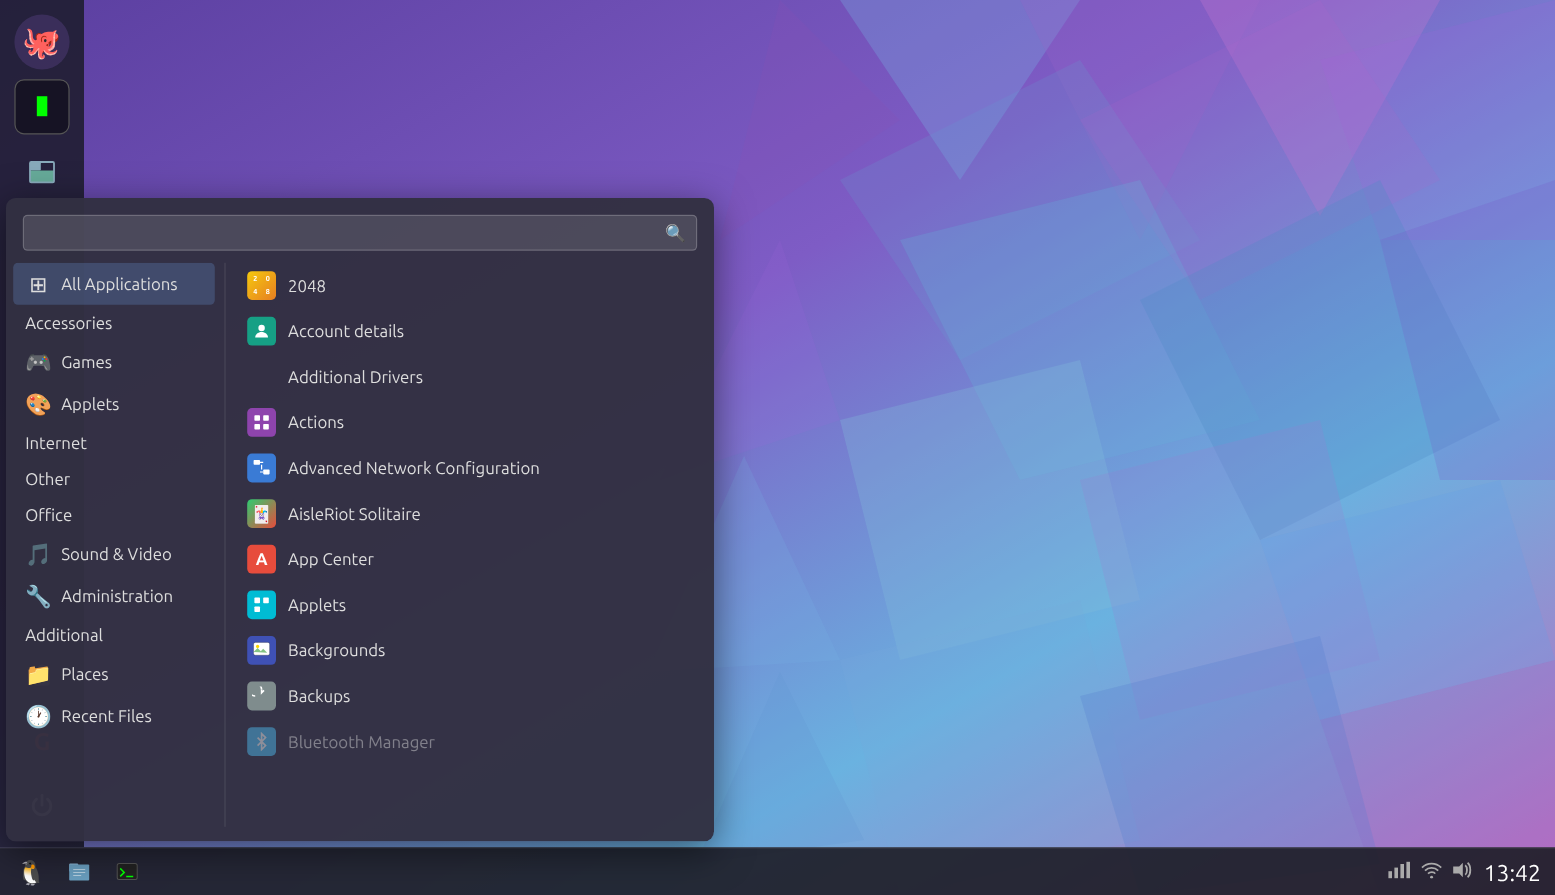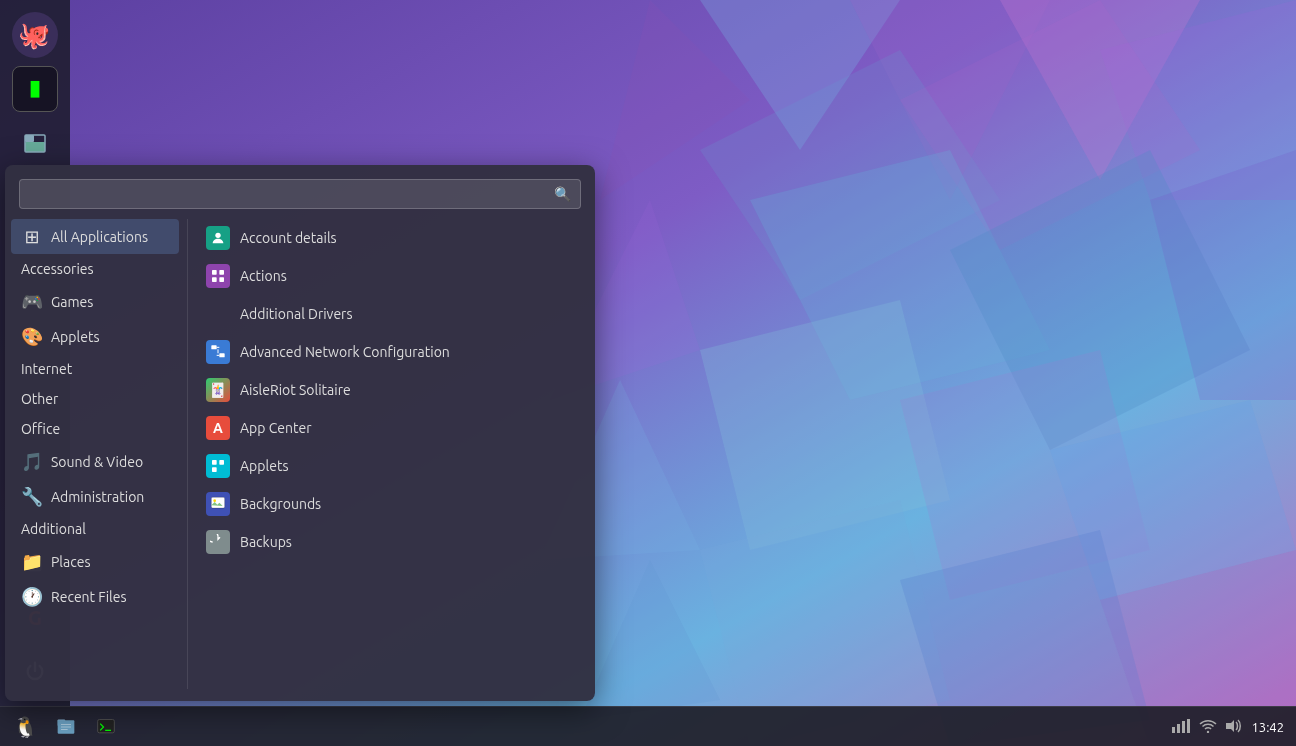--- a/index.html
+++ b/index.html
@@ -69,21 +69,21 @@
       display: flex;
       align-items: center;
       gap: 8px;
       padding: 0 12px;
       color: #ddd;
       font-size: 13px;
     }
 
     .taskbar-clock {
       color: #fff;
-      font-size: 13px;
+      font-size: 19px;
     }
 
     
     .sidebar {
       position: absolute;
       left: 0;
       top: 0;
       bottom: 40px;
       width: 70px;
       background: rgba(30, 28, 45, 0.88);
@@ -378,50 +378,59 @@
         <div class="cat-item">
           <span class="cat-icon">🕐</span>
           <span>Recent Files</span>
         </div>
       </div>
 
       <div class="col-divider"></div>
 
       <div class="apps-col">
 
+        <div class="app-item">
+          <div class="app-icon icon-yellow" style="font-size:12px; font-weight:bold; background: linear-gradient(135deg,#f6c90e,#e67e22); display:grid; grid-template-columns:1fr 1fr; gap:1px; padding:2px;">
+            <span style="font-size:6px; color:#fff; font-weight:bold; line-height:10px; text-align:center;">2</span>
+            <span style="font-size:6px; color:#fff; font-weight:bold; line-height:10px; text-align:center;">0</span>
+            <span style="font-size:6px; color:#fff; font-weight:bold; line-height:10px; text-align:center;">4</span>
+            <span style="font-size:6px; color:#fff; font-weight:bold; line-height:10px; text-align:center;">8</span>
+          </div>
+          <span>2048</span>
+        </div>
 
 
         <div class="app-item">
           <div class="app-icon icon-teal">
             <svg width="16" height="16" viewBox="0 0 24 24" fill="white">
               <circle cx="12" cy="8" r="4"></circle>
               <path d="M4 20c0-4 3.6-7 8-7s8 3 8 7" fill="white"></path>
             </svg>
           </div>
           <span>Account details</span>
+        </div>
+
+        <div class="app-item">
+          <div class="app-icon" style="background:transparent;"></div>
+          <span>Additional Drivers</span>
         </div>
 
         <div class="app-item">
           <div class="app-icon icon-purple">
             <svg width="16" height="16" viewBox="0 0 24 24" fill="white">
               <rect x="3" y="3" width="7" height="7" rx="1"></rect>
               <rect x="14" y="3" width="7" height="7" rx="1"></rect>
               <rect x="3" y="14" width="7" height="7" rx="1"></rect>
               <rect x="14" y="14" width="7" height="7" rx="1"></rect>
             </svg>
           </div>
           <span>Actions</span>
         </div>
 
         <div class="app-item">
-          <div class="app-icon" style="background:transparent;"></div>
-          <span>Additional Drivers</span>
-        </div>
-
-        <div class="app-item">
           <div class="app-icon icon-blue">
             <svg width="16" height="16" viewBox="0 0 24 24" fill="white">
               <rect x="2" y="2" width="8" height="6" rx="1" fill="white"></rect>
               <rect x="14" y="14" width="8" height="6" rx="1" fill="white"></rect>
               <path d="M10 5h4M14 17h-4M12 8v6" stroke="white" stroke-width="1.5"></path>
             </svg>
           </div>
           <span>Advanced Network Configuration</span>
         </div>
 
@@ -465,20 +474,28 @@
         <div class="app-item">
           <div class="app-icon icon-gray">
             <svg width="16" height="16" viewBox="0 0 24 24" fill="white">
               <path d="M12 4v4l3-3" stroke="white" stroke-width="2" fill="none"></path>
               <path d="M12 4A8 8 0 104 12" stroke="white" stroke-width="2" fill="none"></path>
             </svg>
           </div>
           <span>Backups</span>
         </div>
 
+        <div class="app-item disabled">
+          <div class="app-icon icon-light-blue">
+            <svg width="16" height="16" viewBox="0 0 24 24">
+              <path d="M7 7l10 10-5 5V2l5 5-10 10" stroke="white" stroke-width="2" fill="none"></path>
+            </svg>
+          </div>
+          <span>Bluetooth Manager</span>
+        </div>
       </div>
     </div>
   </div>
 
   <div class="taskbar">
     <div class="taskbar-left">
       <div class="taskbar-item">
         <span style="font-size:20px;">🐧</span>
       </div>
       <div class="taskbar-item">

